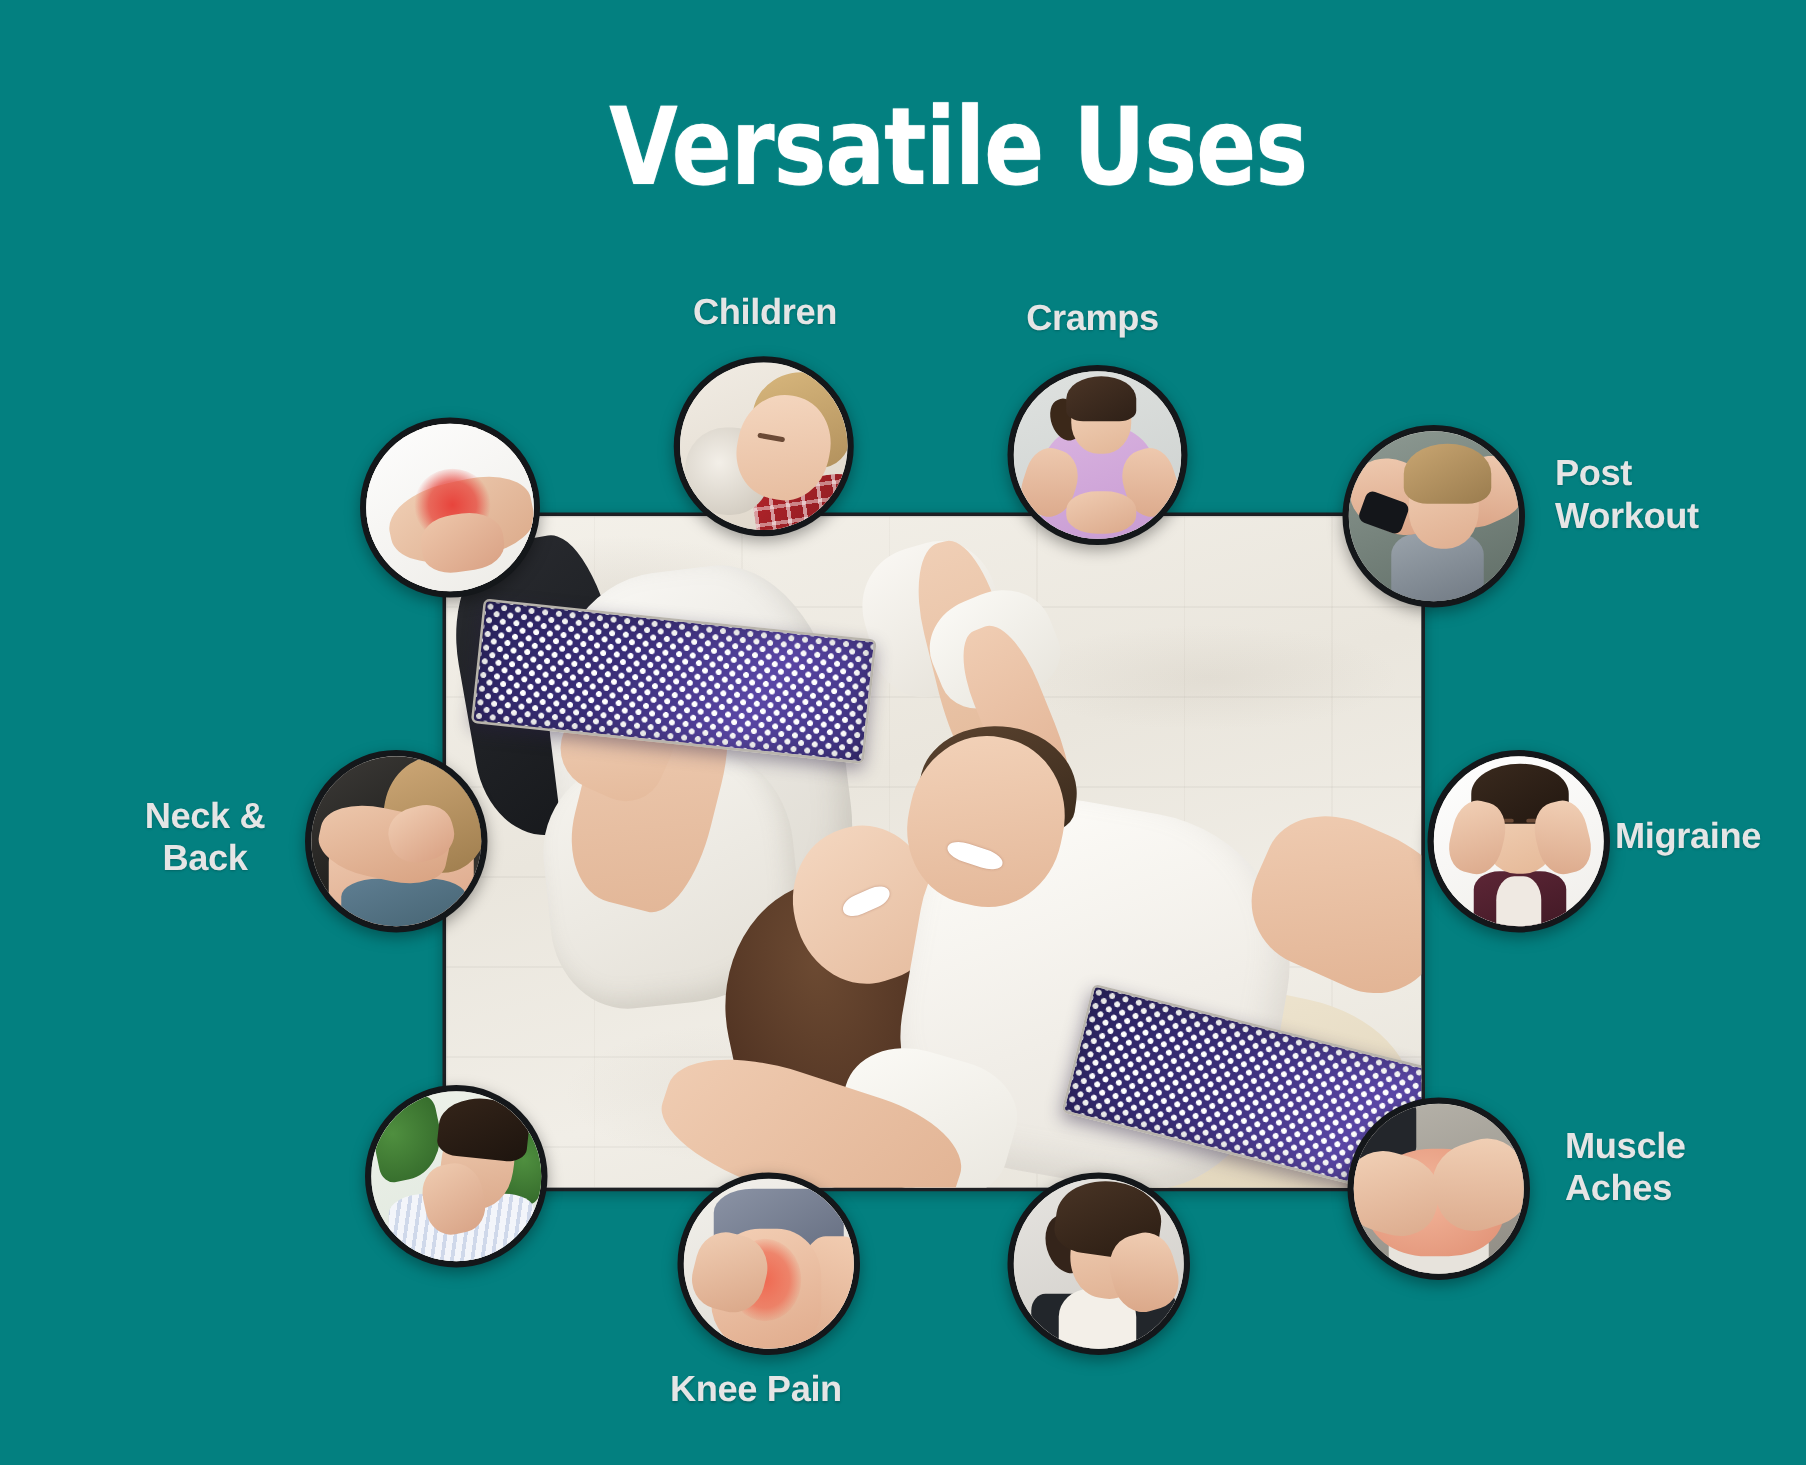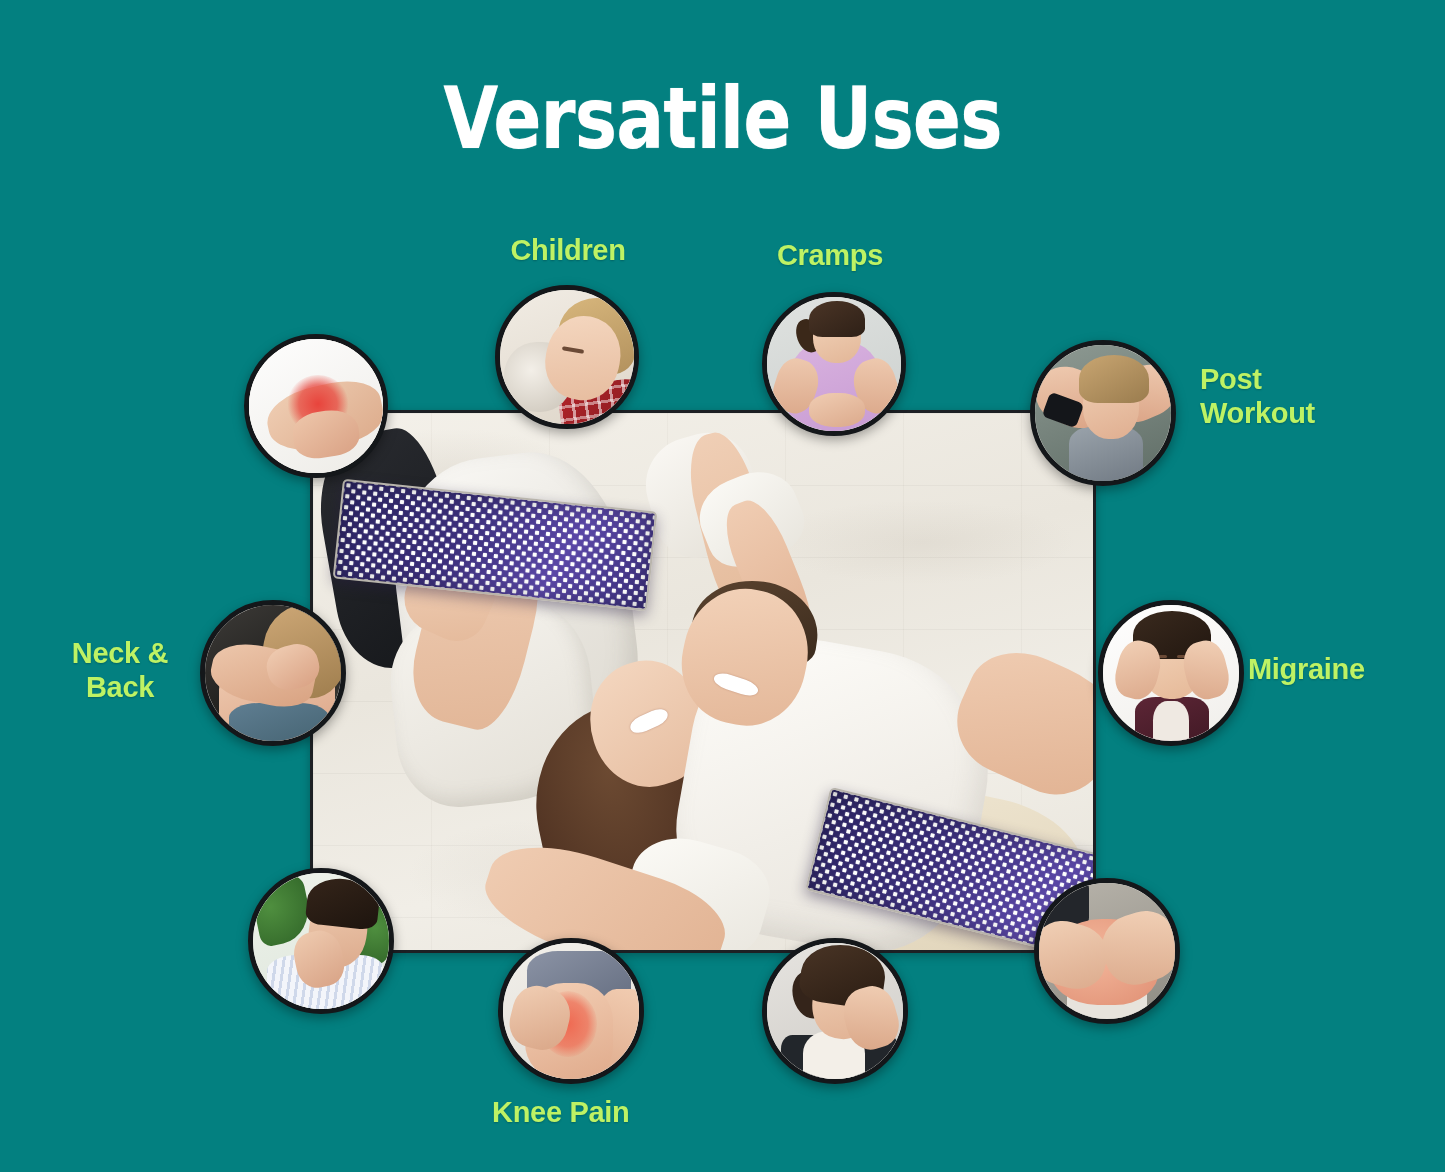--- a/index.html
+++ b/index.html
@@ -3,39 +3,39 @@
 <meta charset="utf-8">
 <style>
   html,body{margin:0;padding:0;}
   body{
     width:1445px;height:1172px;
     background:#038080;
     font-family:"Liberation Sans", sans-serif;
     overflow:hidden;
     position:relative;
   }
-  #stage{position:absolute;inset:0;}
+  #stage{position:absolute;inset:0;margin-left:44px;}
 
   
   .title{
     position:absolute;left:0;top:68px;width:1445px;
     text-align:center;
     color:#ffffff;
     font-family:"DejaVu Sans Condensed","Liberation Sans",sans-serif;
     font-size:86px;
     font-weight:bold;
     letter-spacing:-1px;
     transform:scaleX(0.92);
     text-shadow:0 0 1px rgba(255,255,255,.5);
   }
 
   
   .label{
     position:absolute;
-    color:#bef264;
+    color:#e5e5e5;
     font-weight:bold;
     font-size:29px;
     line-height:1.18;
     letter-spacing:-0.3px;
     text-shadow:0 1px 2px rgba(0,0,0,.22);
     white-space:pre-line;
   }
   .lbl-children{left:498px;top:233px;width:140px;text-align:center;}
   .lbl-cramps{left:770px;top:238px;width:120px;text-align:center;}
   .lbl-joint{left:118px;top:362px;width:120px;text-align:center;}
@@ -476,15 +476,17 @@
     </div>
   </div>
 
   <div class="label lbl-children">Children</div>
   <div class="label lbl-cramps">Cramps</div>
   <div class="label lbl-post">Post
 Workout</div>
   <div class="label lbl-neck">Neck &amp;
 Back</div>
   <div class="label lbl-migraine">Migraine</div>
+  <div class="label lbl-muscle">Muscle
+Aches</div>
   <div class="label lbl-knee">Knee Pain</div>
 
 </div>
 
 </body></html>

